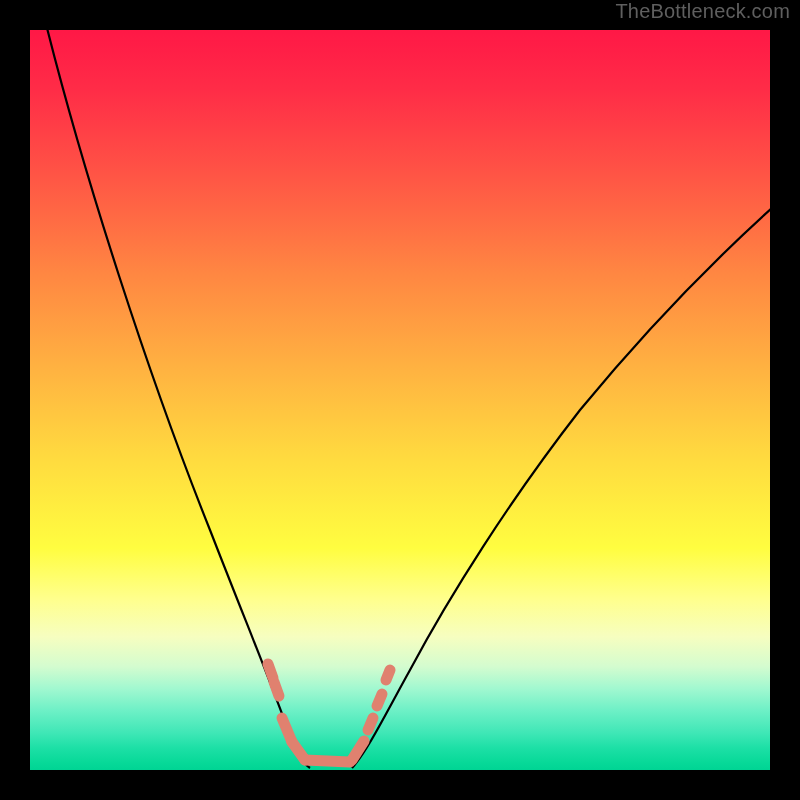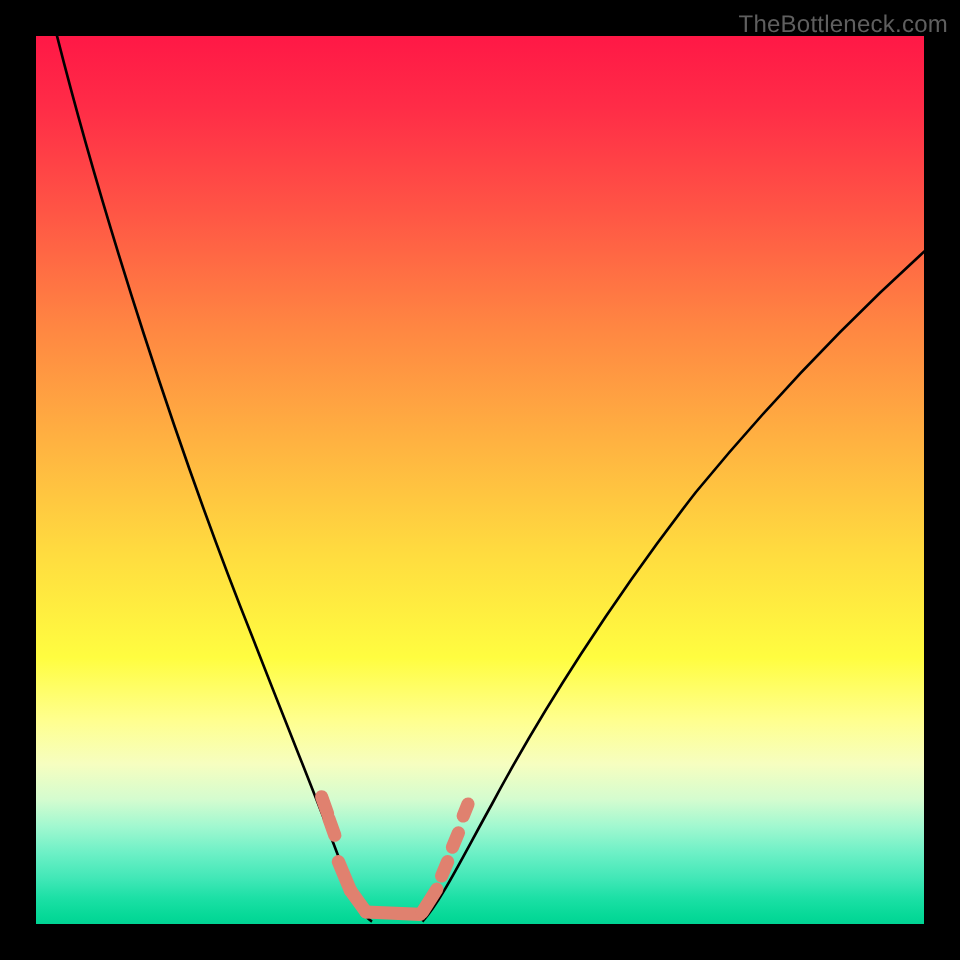--- a/index.html
+++ b/index.html
@@ -39,21 +39,21 @@
       #a1f8d0 89%,
       #6df0c6 92%,
       #3fe7b6 95%,
       #1de0a6 97%,
       #07d998 99%,
       #00d494 100%
     );
   }
   .watermark {
     position: absolute;
-    top: 10px;
+    top: 0;
     right: 10px;
     color: #5f5f5f;
     font-size: 20px;
     letter-spacing: 0.2px;
     font-weight: 400;
     text-align: right;
   }
   svg.curves {
     position: absolute;
     left: 0;

